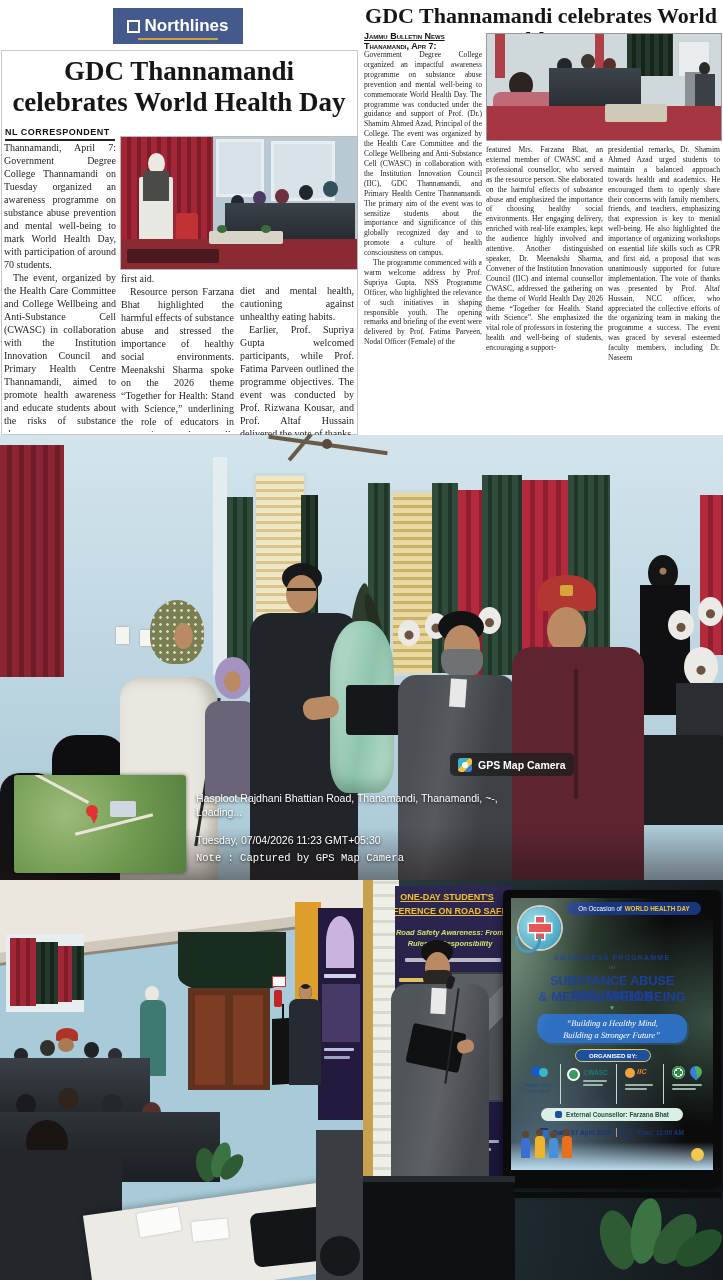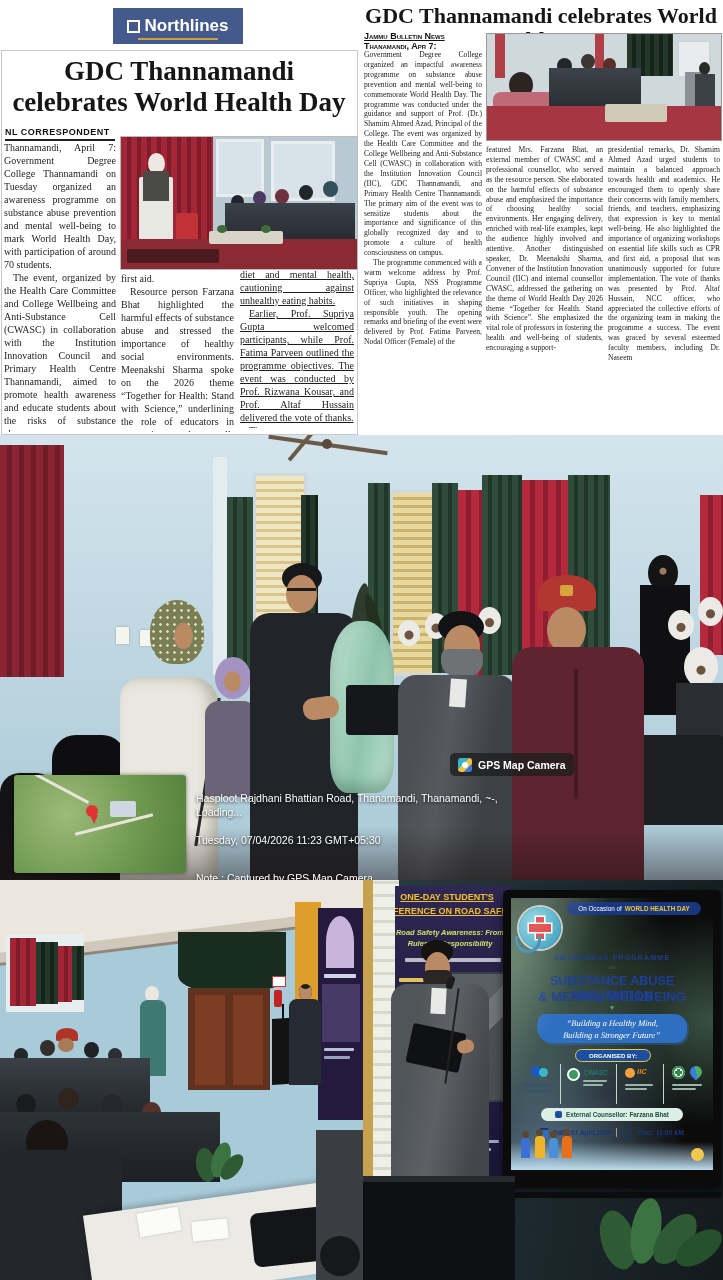--- a/index.html
+++ b/index.html
@@ -89,21 +89,21 @@
 
     <div class="a news cols c7" style="left:4px;top:141px;width:112px;height:291px;overflow:hidden;">
       <p>Thannamandi, April 7: Government Degree College Thannamandi on Tuesday organized an awareness programme on substance abuse prevention and mental well-being to mark World Health Day, with participation of around 70 students.</p>
       <p>The event, organized by the Health Care Committee and College Wellbeing and Anti-Substance Cell (CWASC) in collaboration with the Institution Innovation Council and Primary Health Centre Thannamandi, aimed to promote health awareness and educate students about the risks of substance abuse.</p>
     </div>
     <div class="a news cols c7" style="left:121px;top:272px;width:113px;height:160px;overflow:hidden;">
       <p>first aid.</p>
       <p>Resource person Farzana Bhat highlighted the harmful effects of substance abuse and stressed the importance of healthy social environments. Meenakshi Sharma spoke on the 2026 theme “Together for Health: Stand with Science,” underlining the role of educators in supporting student well-being.</p>
       <p>Nazakat Hussain discussed the link between</p>
     </div>
-    <div class="a news cols c7" style="left:240px;top:268px;width:114px;height:160px;overflow:hidden;text-decoration:underline;">
+    <div class="a news cols c7" style="left:240px;top:284px;width:114px;height:160px;overflow:hidden;">
       <p>diet and mental health, cautioning against unhealthy eating habits.</p>
       <p>Earlier, Prof. Supriya Gupta welcomed participants, while Prof. Fatima Parveen outlined the programme objectives. The event was conducted by Prof. Rizwana Kousar, and Prof. Altaf Hussain delivered the vote of thanks.</p>
       <p>The programme concluded with a commitment to continue such awareness initiatives.</p>
     </div>
   </section>
 
   <section class="a" style="left:360px;top:0;width:363px;height:435px;overflow:hidden;">
     <h1 class="a news headlineR" style="left:2px;top:4px;width:358px;margin:0;">GDC Thannamandi celebrates World Health Day</h1>
     <div class="a srcline" style="left:4px;top:31px;text-decoration:underline;">Jammu Bulletin News</div>
     <div class="a srcline" style="left:4px;top:41px;">Thanamandi, Apr 7:</div>
@@ -218,21 +218,21 @@
     <div class="a" style="left:14px;top:340px;width:172px;height:98px;border-radius:3px;overflow:hidden;background:radial-gradient(circle at 30% 40%,#9dbb7a,#6f994f 55%,#55803e);box-shadow:0 0 4px rgba(0,0,0,.5);">
       <div class="a" style="left:18px;top:12px;width:60px;height:3px;background:#e8e4d8;transform:rotate(28deg);"></div>
       <div class="a" style="left:60px;top:48px;width:80px;height:3px;background:#e8e4d8;transform:rotate(-14deg);"></div>
       <div class="a" style="left:96px;top:26px;width:26px;height:16px;background:#cfd8e2;border-radius:2px;"></div>
       <div class="a head" style="left:72px;top:30px;width:12px;height:12px;background:#e03434;"></div>
       <div class="a" style="left:76px;top:40px;width:0;height:0;border-left:4px solid transparent;border-right:4px solid transparent;border-top:9px solid #e03434;"></div>
     </div>
     <div class="a gps-text" style="left:196px;top:357px;width:524px;font-size:10.5px;">Hasploot Rajdhani Bhattian Road, Thanamandi, Thanamandi, ~-,</div>
     <div class="a gps-text" style="left:196px;top:371px;width:524px;font-size:10.5px;">Loading...</div>
     <div class="a gps-text" style="left:196px;top:399px;width:524px;font-size:10.5px;">Tuesday, 07/04/2026 11:23 GMT+05:30</div>
-    <div class="a gps-text" style="left:196px;top:437px;width:524px;font-size:10.5px;">Note : Captured by GPS Map Camera</div>
+    <div class="a gps-text" style="left:196px;top:417px;width:524px;font-size:10.5px;font-family:Liberation Mono, monospace;">Note : Captured by GPS Map Camera</div>
   </section>
 
   <section class="a" style="left:0;top:880px;width:363px;height:400px;overflow:hidden;background:#a9cad8;">
     <div class="a" style="left:-30px;top:-48px;width:430px;height:110px;background:#ece7de;transform:rotate(-7deg);"></div>
     <div class="a" style="left:-30px;top:50px;width:430px;height:10px;background:#cfc8bb;transform:rotate(-7deg);"></div>
     <div class="a" style="left:-30px;top:60px;width:430px;height:3px;background:#8e887c;transform:rotate(-7deg);"></div>
     <div class="a" style="left:6px;top:54px;width:78px;height:78px;background:#e8eef0;"></div>
     <div class="a cur-red2" style="left:10px;top:58px;width:26px;height:68px;"></div>
     <div class="a cur-dgreen" style="left:36px;top:62px;width:22px;height:62px;"></div>
     <div class="a cur-red2" style="left:58px;top:66px;width:14px;height:56px;"></div>

